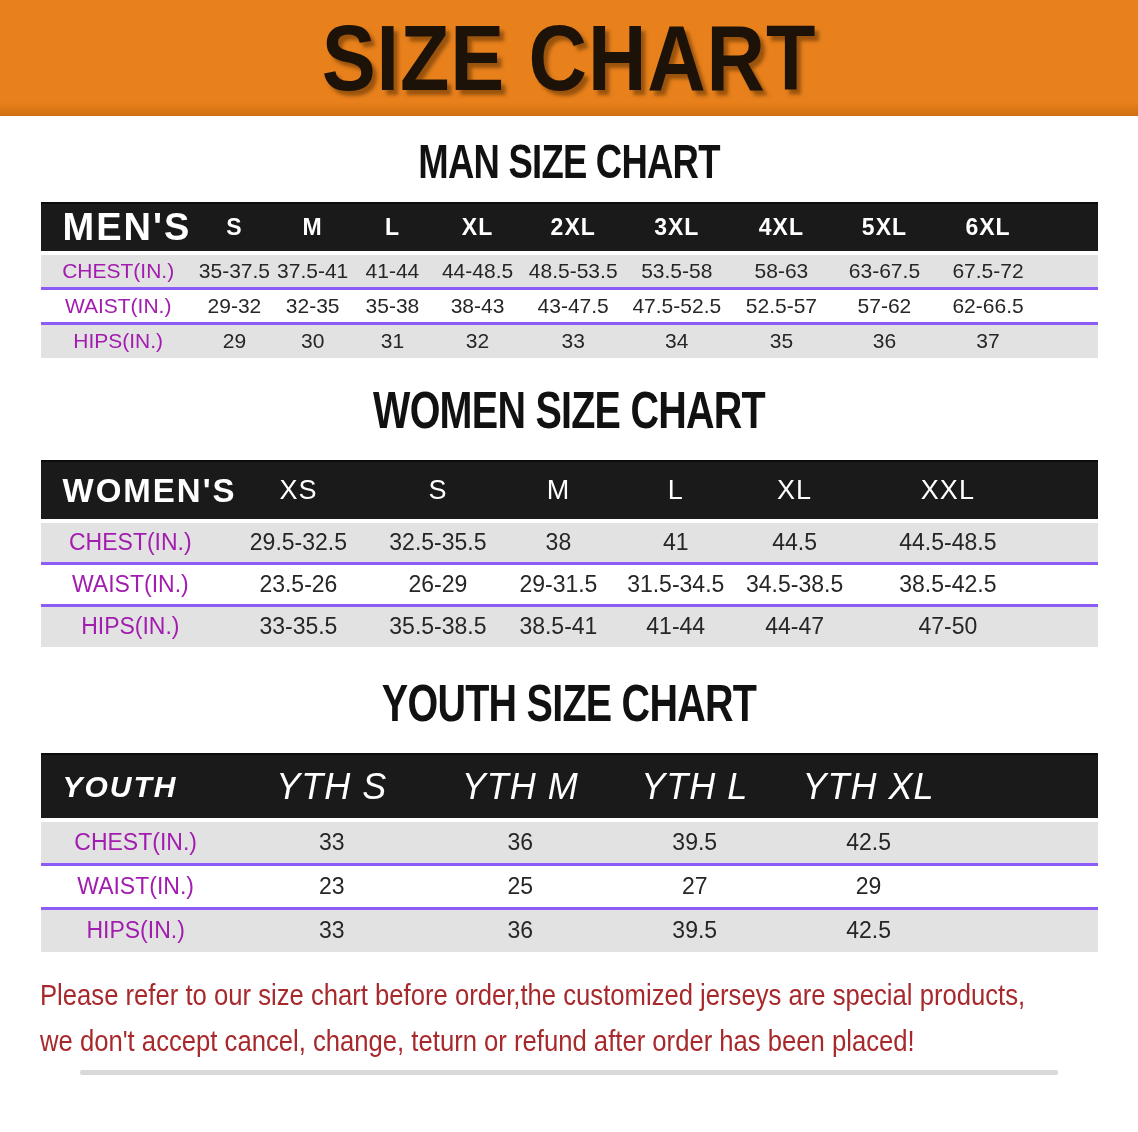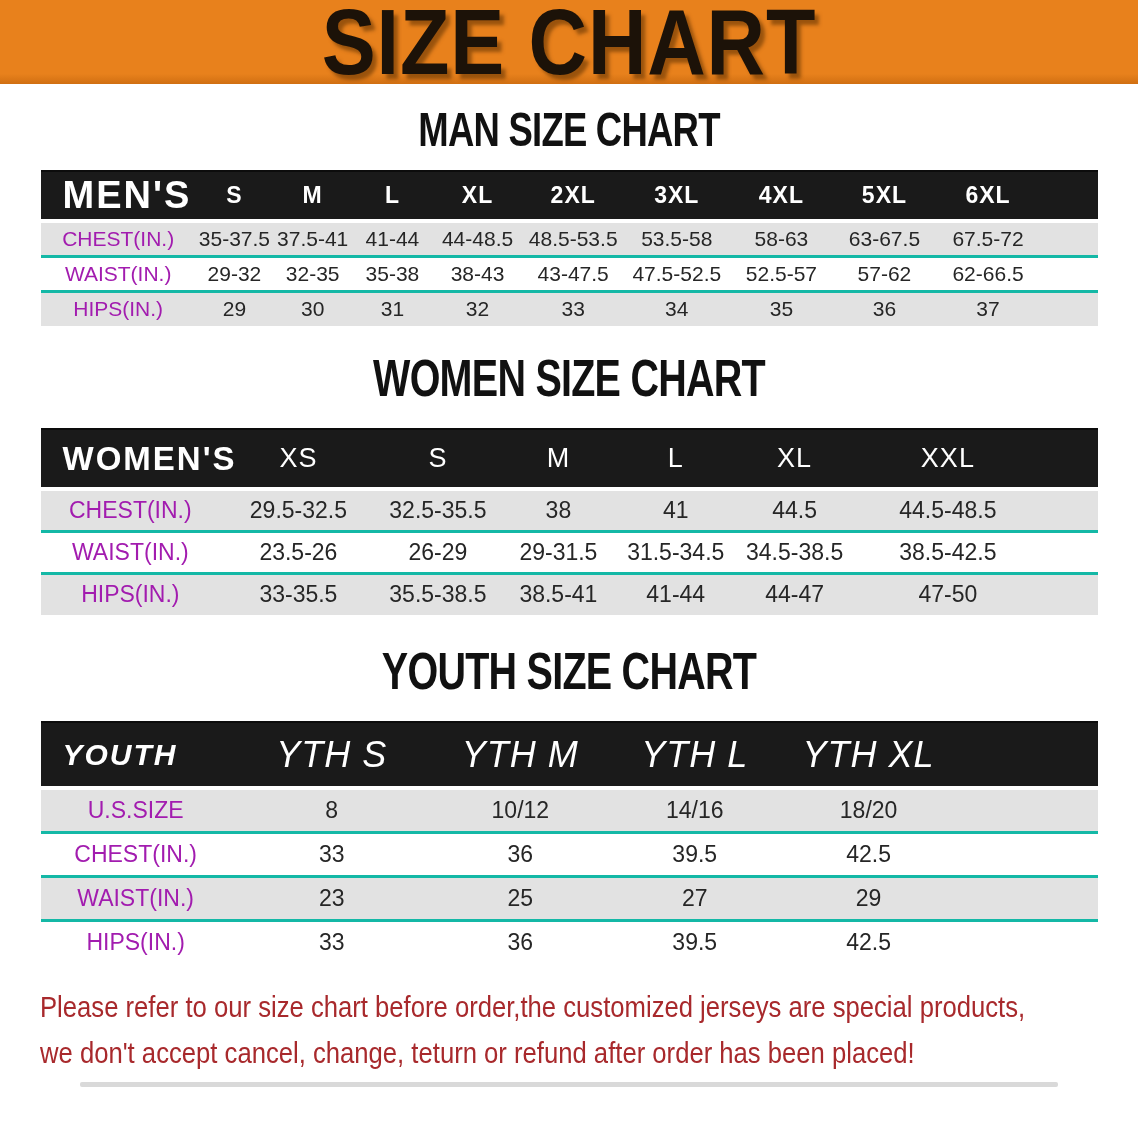--- a/index.html
+++ b/index.html
@@ -10,21 +10,21 @@
   }
   *{box-sizing:border-box;}
   html,body{margin:0;padding:0;}
   body{
     width:1138px;height:1132px;overflow:hidden;
     background:#ffffff;
     font-family:"Liberation Sans", sans-serif;
   }
   
   .banner{
-    width:1138px;height:84px;
+    width:1138px;height:116px;
     background:linear-gradient(to bottom, var(--banner-bg) 0%, var(--banner-bg) 88%, #d06f12 100%);
     display:flex;align-items:center;justify-content:center;
   }
   .banner-title{
     font-size:92px;font-weight:bold;line-height:1;
     color:#1c1208;letter-spacing:1px;
     transform:scaleX(0.88);
     text-shadow:5px 5px 4px rgba(90,45,0,0.55);
     white-space:nowrap;
   }
@@ -50,21 +50,21 @@
     padding:0;letter-spacing:1px;
     border:2px solid #0c0c0c;border-left:none;border-right:none;
   }
   .size-table th.corner{
     text-align:left;padding-left:22px;font-weight:bold;letter-spacing:2px;
   }
   .size-table tbody td{
     text-align:center;color:#262626;padding:0;
   }
   .size-table td.rowlabel{color:#a21caf;}
-  .size-table tbody tr{border-top:3px solid #14b8a6;}
+  .size-table tbody tr{border-top:3px solid #8b5cf6;}
   .size-table tbody tr:first-child{border-top:4px solid #fff;}
   .size-table tbody tr:nth-child(odd){background:var(--stripe);}
   .size-table tbody tr:nth-child(even){background:#fff;}
   
   .tbl-men   thead tr{height:50px;}
   .tbl-men   th.size{font-size:23px;font-weight:bold;}
   .tbl-men   th.corner{font-size:38px;}
   .tbl-men   tbody tr{height:35px;font-size:21px;}
   .tbl-women thead tr{height:60px;}
   .tbl-women th.size{font-size:27px;}
@@ -246,28 +246,20 @@
             <th class="corner">YOUTH</th>
             <th class="size">YTH S</th>
             <th class="size">YTH M</th>
             <th class="size">YTH L</th>
             <th class="size">YTH XL</th>
             <th class="size spacer"></th>
           </tr>
         </thead>
         <tbody>
           <tr>
-            <td class="rowlabel">U.S.SIZE</td>
-            <td class="cell">8</td>
-            <td class="cell">10/12</td>
-            <td class="cell">14/16</td>
-            <td class="cell">18/20</td>
-            <td class="cell spacer"></td>
-          </tr>
-          <tr>
             <td class="rowlabel">CHEST(IN.)</td>
             <td class="cell">33</td>
             <td class="cell">36</td>
             <td class="cell">39.5</td>
             <td class="cell">42.5</td>
             <td class="cell spacer"></td>
           </tr>
           <tr>
             <td class="rowlabel">WAIST(IN.)</td>
             <td class="cell">23</td>

